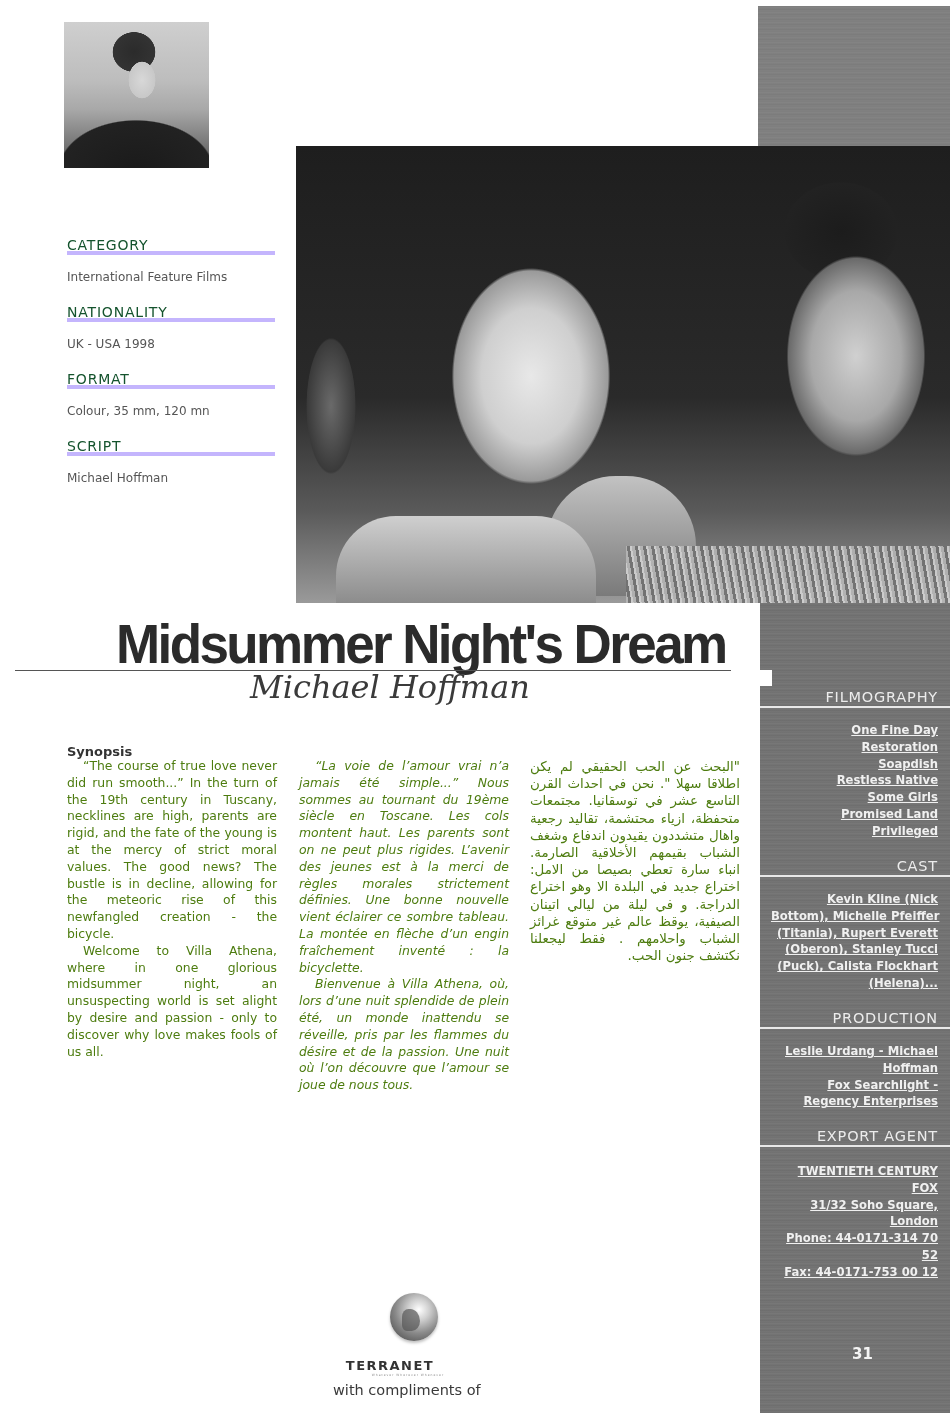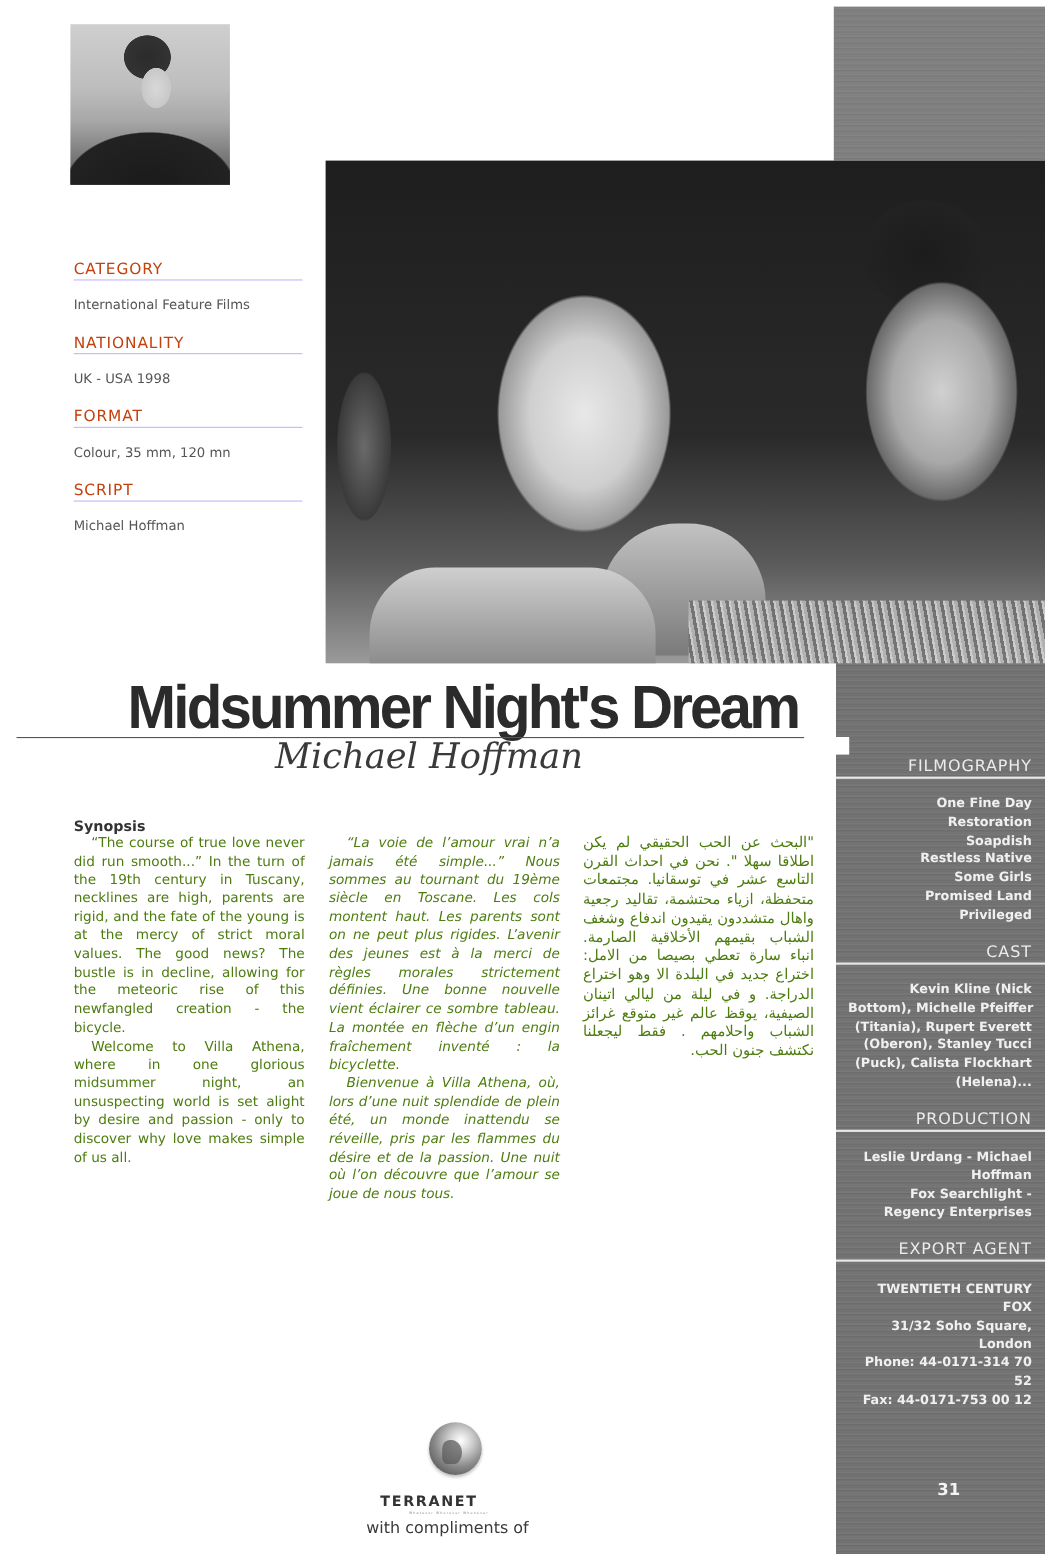--- a/index.html
+++ b/index.html
@@ -50,22 +50,22 @@
     .still .moss {
       position: absolute; left: 330px; top: 400px; width: 330px; height: 60px;
       background: repeating-linear-gradient(80deg, #b8b8b8 0 3px, #6f6f6f 3px 6px, #d6d6d6 6px 8px);
       opacity: .85;
     }
 
     
     .meta { position: absolute; left: 67px; top: 236px; width: 208px; }
     .meta-block { height: 67px; }
     .meta-head {
-      font-family: "DejaVu Sans", sans-serif; font-size: 14px; letter-spacing: 0.8px; color: #c2410c;
-      border-bottom: 1px solid #c4b5fd; padding-bottom: 0px; line-height: 18px; height: 19px;
+      font-family: "DejaVu Sans", sans-serif; font-size: 14px; letter-spacing: 0.8px; color: #14532d;
+      border-bottom: 4px solid #c4b5fd; padding-bottom: 0px; line-height: 18px; height: 19px;
     }
     .meta-val { font-size: 12px; color: #555; margin-top: 15px; line-height: 14px; }
 
     
     .title-rule { position: absolute; left: 15px; top: 670px; width: 716px; height: 1px; background: #555; }
     .title {
       position: absolute; left: 116px; top: 614px; width: 620px;
       font-family: "Liberation Sans", sans-serif; font-weight: bold; font-size: 53px; letter-spacing: -2.6px;
       color: #2b2b2b; line-height: 60px; transform: scaleY(1.05);
     }
@@ -91,21 +91,21 @@
     .side { position: absolute; left: 760px; width: 190px; }
     .side-head {
       position: relative; text-align: right; padding-right: 12px;
       font-size: 14.5px; letter-spacing: 0.8px; color: #ececec; line-height: 18px; height: 20px;
       border-bottom: 2px solid #e8e8e8;
     }
     .side-body {
       text-align: right; padding-right: 12px; color: #f0f0f0; font-size: 11.6px; line-height: 16.8px;
       margin-top: 16px; font-weight: bold;
     }
-    .side-body div { white-space: nowrap; }
+    .side-body div { white-space: nowrap; text-decoration: underline; }
     .page-num {
       position: absolute; left: 852px; top: 1345px; font-size: 15px; font-weight: bold; color: #f4f4f4;
     }
 
     
     .globe {
       position: absolute; left: 390px; top: 1293px; width: 48px; height: 48px; border-radius: 50%;
       background: radial-gradient(circle at 60% 35%, #ffffff 0%, #cfcfcf 25%, #8a8a8a 55%, #3c3c3c 100%);
       box-shadow: 0 2px 3px rgba(0,0,0,.25);
     }
@@ -159,21 +159,21 @@
   </div>
 </div>
 
 <div class="title">Midsummer Night's Dream</div>
 <div class="title-rule"></div>
 <div class="director-script">Michael Hoffman</div>
 
 <div class="syn-head">Synopsis</div>
 <div class="col col-en">
   <p>“The course of true love never did run smooth...” In the turn of the 19th century in Tuscany, necklines are high, parents are rigid, and the fate of the young is at the mercy of strict moral values. The good news? The bustle is in decline, allowing for the meteoric rise of this newfangled creation - the bicycle.</p>
-  <p>Welcome to Villa Athena, where in one glorious midsummer night, an unsuspecting world is set alight by desire and passion - only to discover why love makes simple of us all.</p>
+  <p>Welcome to Villa Athena, where in one glorious midsummer night, an unsuspecting world is set alight by desire and passion - only to discover why love makes fools of us all.</p>
 </div>
 <div class="col col-fr">
   <p>“La voie de l’amour vrai n’a jamais été simple...” Nous sommes au tournant du 19ème siècle en Toscane. Les cols montent haut. Les parents sont on ne peut plus rigides. L’avenir des jeunes est à la merci de règles morales strictement définies. Une bonne nouvelle vient éclairer ce sombre tableau. La montée en flèche d’un engin fraîchement inventé : la bicyclette.</p>
   <p>Bienvenue à Villa Athena, où, lors d’une nuit splendide de plein été, un monde inattendu se réveille, pris par les flammes du désire et de la passion. Une nuit où l’on découvre que l’amour se joue de nous tous.</p>
 </div>
 <div class="col col-ar">"البحث عن الحب الحقيقي لم يكن اطلاقا سهلا ". نحن في احداث القرن التاسع عشر في توسقانيا. مجتمعات متحفظة، ازياء محتشمة، تقاليد رجعية واهال متشددون يقيدون اندفاع وشغف الشباب بقيمهم الأخلاقية الصارمة. انباء سارة تعطي بصيصا من الامل: اختراع جديد في البلدة الا وهو اختراع الدراجة. و في ليلة من ليالي اتينان الصيفية، يوقظ عالم غير متوقع غرائز الشباب واحلامهم . فقط ليجعلنا نكتشف جنون الحب.</div>
 
 <div class="side" style="top:688px;">
   <div class="side-head">FILMOGRAPHY</div>
   <div class="side-body" style="margin-top:14px;">

